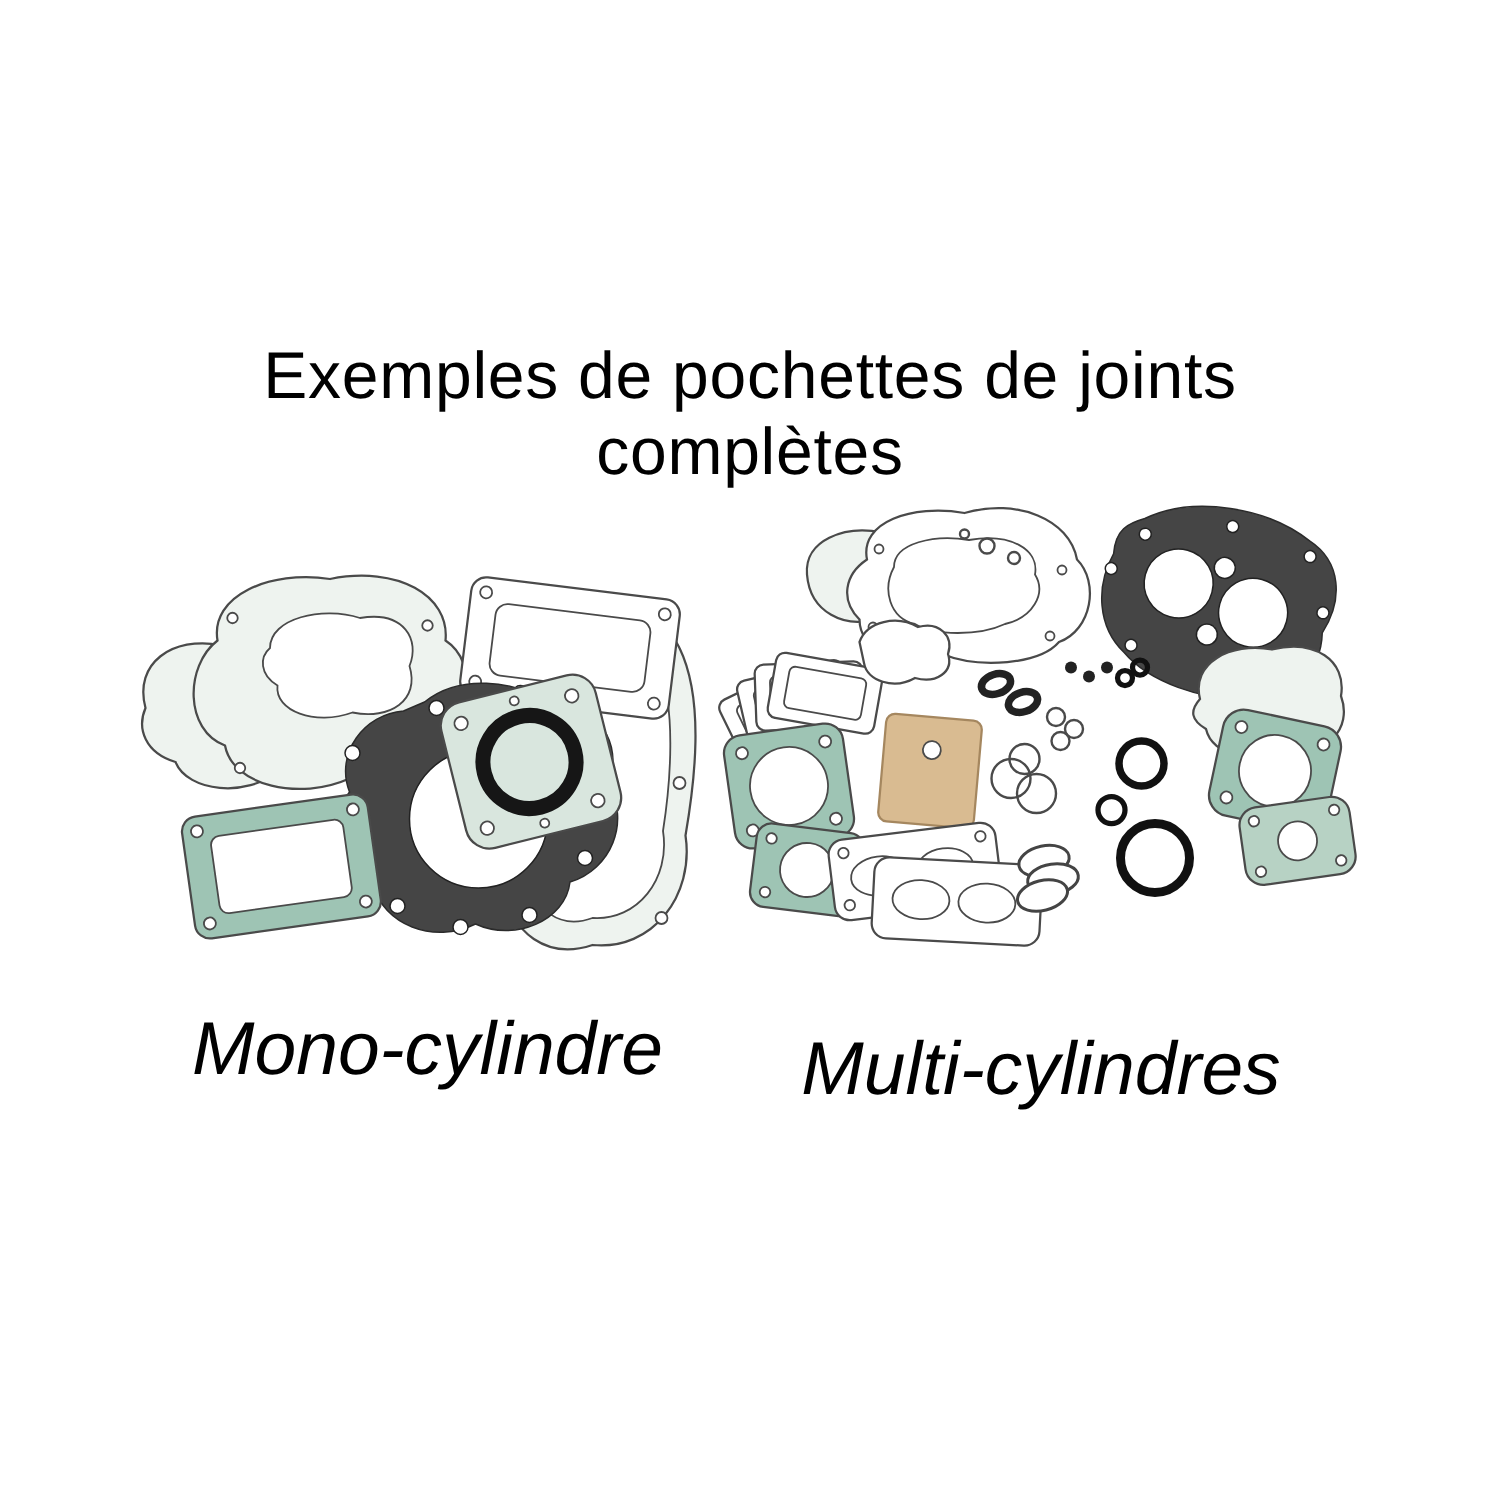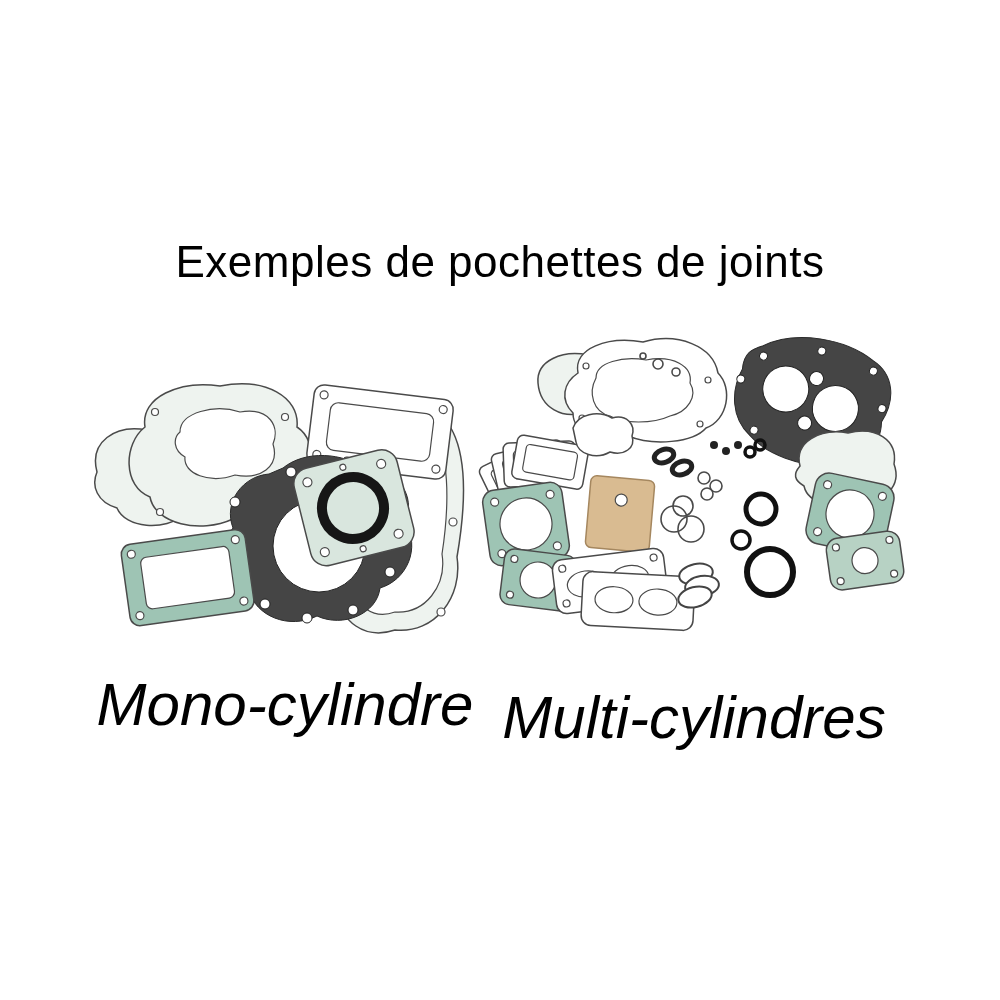--- a/index.html
+++ b/index.html
@@ -11,25 +11,25 @@
     --gasket-green:#b7d2c4;
     --outline:#4a4a4a;
     --text:#000000;
   }
   html,body{margin:0;padding:0;}
   body{
     width:1000px;height:1000px;background:#ffffff;position:relative;overflow:hidden;
     font-family:"Liberation Sans", sans-serif;color:var(--text);
   }
   .title{
-    position:absolute;top:236px;left:0;width:1000px;text-align:center;
+    position:absolute;top:225px;left:0;width:1000px;text-align:center;
     font-size:44px;line-height:1.16;font-weight:400;letter-spacing:0.5px;
   }
   .label{
-    position:absolute;top:670px;font-style:italic;font-size:60px;font-weight:400;
+    position:absolute;top:670px;font-style:italic;font-size:50px;font-weight:400;
     text-align:center;
   }
   .label-left{left:85px;width:400px;}
   .label-right{left:478px;width:432px;margin-top:13px;}
   .figure{position:absolute;}
   .fig-left{left:85px;top:372px;}
   .fig-right{left:478px;top:328px;}
 
   
   .pale{fill:var(--gasket-pale);stroke:var(--outline);stroke-width:1.5;}
@@ -48,20 +48,21 @@
   .seal{fill:none;stroke:#222222;stroke-width:5;}
   .thin{fill:none;stroke:var(--outline);stroke-width:1.6;}
   .dot{fill:#222222;stroke:none;}
   .wring{fill:#ffffff;stroke:#444444;stroke-width:2;}
 </style>
 </head>
 <body style="background: rgb(255, 255, 255);">
 
 <div class="title">
   <div>Exemples de pochettes de joints</div>
+  <div>complètes</div>
 </div>
 
 <svg class="figure fig-left" width="385" height="275" viewBox="0 0 385 275" aria-hidden="true">
 
   <g>
     <path class="pale" d="M12 100 C4 70 30 52 62 58 C92 44 120 62 118 88 C132 104 124 136 100 142 C80 160 40 156 32 136 C12 130 6 114 12 100 Z"></path>
   </g>
 
   <g>
     <path class="pale" d="M60 55 C55 25 95 8 135 14 C180 5 215 25 212 55 C235 70 228 110 205 118 C210 145 175 158 148 147 C115 162 70 152 65 125 C38 115 38 72 60 55 Z"></path>

